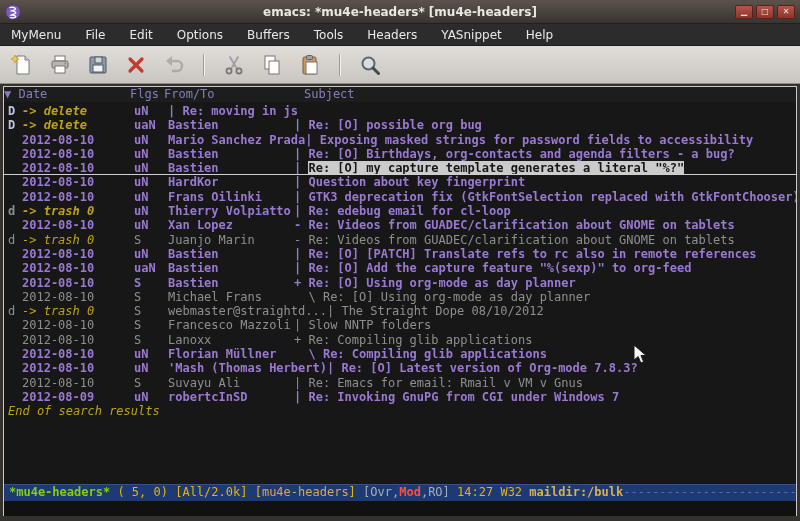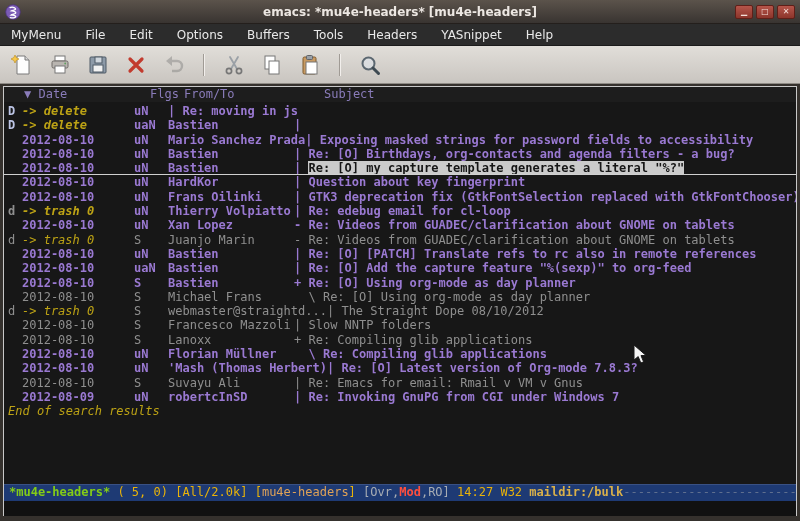--- a/index.html
+++ b/index.html
@@ -29,21 +29,21 @@
   .toolbar { height:38px; flex:0 0 auto; background:linear-gradient(#e1ded9,#c9c5c0);
     display:flex; align-items:center; padding:0 8px; gap:10px; border-bottom:1px solid #8f8b85; }
   .tool { width:28px; height:28px; display:flex; align-items:center; justify-content:center; border-radius:3px; }
   .tool.disabled { opacity:.38; }
   .tsep { width:2px; height:22px; margin:0 5px; border-left:1px solid #a09b95; border-right:1px solid #f2efec; }
 
   
   .frame { flex:1; min-height:0; margin:2px 3px 0 3px; border:1px solid #c9c9c9; border-bottom:none;
     background:var(--buffer-bg,#171717); display:flex; flex-direction:column; }
   .headerline { height:15px; flex:0 0 auto; background:#1d1d1d; color:var(--header-fg,#8a7cba);
-    font:12px/15px "DejaVu Sans Mono","Liberation Mono",monospace; display:flex; padding-left:20px; white-space:pre; }
+    font:12px/15px "DejaVu Sans Mono","Liberation Mono",monospace; display:flex; padding-left:0; white-space:pre; }
   .h-date { width:126px; } .h-flags { width:34px; } .h-from { width:126px; } .h-subj { padding-left:14px; }
 
   .buffer { flex:1; overflow:hidden; padding-top:2px;
     font:12px/14.3px "DejaVu Sans Mono","Liberation Mono",monospace; }
   .row { display:flex; white-space:pre; height:14.3px; padding-left:4px; overflow:hidden; }
   .row.unread { color:var(--unread,#9a79d2); font-weight:bold; }
   .row.seen   { color:var(--seen,#8f8f8f); }
   .row.current { border-bottom:1px solid #d0d0d0; }
   .c-marker { width:14px; flex:0 0 auto; color:var(--seen,#8f8f8f); }
   .c-marker.cap { color:#bcc4e4; }
@@ -170,21 +170,21 @@
 
   <div class="frame">
     <div class="headerline">
       <span class="h-date">▼ Date</span>
       <span class="h-flags">Flgs</span>
       <span class="h-from">From/To</span>
       <span class="h-subj">Subject</span>
     </div>
     <div class="buffer">
         <div class="row unread"><span class="c-marker cap">D</span><span class="c-date mark">-&gt; delete</span><span class="c-flags">uN</span><span class="c-sep">| </span><span class="c-subj">Re: moving in js</span></div>
-        <div class="row unread"><span class="c-marker cap">D</span><span class="c-date mark">-&gt; delete</span><span class="c-flags">uaN</span><span class="c-from">Bastien</span><span class="c-sep">| </span></div>
+        <div class="row unread"><span class="c-marker cap">D</span><span class="c-date mark">-&gt; delete</span><span class="c-flags">uaN</span><span class="c-from">Bastien</span><span class="c-sep">| </span><span class="c-subj">Re: [O] possible org bug</span></div>
         <div class="row unread"><span class="c-marker"></span><span class="c-date">2012-08-10</span><span class="c-flags">uN</span><span class="c-from">Mario Sanchez Prada</span><span class="c-sep">| </span><span class="c-subj">Exposing masked strings for password fields to accessibility</span></div>
         <div class="row unread"><span class="c-marker"></span><span class="c-date">2012-08-10</span><span class="c-flags">uN</span><span class="c-from">Bastien</span><span class="c-sep">| </span><span class="c-subj">Re: [O] Birthdays, org-contacts and agenda filters - a bug?</span></div>
         <div class="row unread current"><span class="c-marker"></span><span class="c-date">2012-08-10</span><span class="c-flags">uN</span><span class="c-from">Bastien</span><span class="c-sep">| </span><span class="c-subj hl">Re: [O] my capture template generates a literal "%?"</span></div>
         <div class="row unread"><span class="c-marker"></span><span class="c-date">2012-08-10</span><span class="c-flags">uN</span><span class="c-from">HardKor</span><span class="c-sep">| </span><span class="c-subj">Question about key fingerprint</span></div>
         <div class="row unread"><span class="c-marker"></span><span class="c-date">2012-08-10</span><span class="c-flags">uN</span><span class="c-from">Frans Oilinki</span><span class="c-sep">| </span><span class="c-subj">GTK3 deprecation fix (GtkFontSelection replaced with GtkFontChooser)</span></div>
         <div class="row unread"><span class="c-marker">d</span><span class="c-date mark">-&gt; trash 0</span><span class="c-flags">uN</span><span class="c-from">Thierry Volpiatto</span><span class="c-sep">| </span><span class="c-subj">Re: edebug email for cl-loop</span></div>
         <div class="row unread"><span class="c-marker"></span><span class="c-date">2012-08-10</span><span class="c-flags">uN</span><span class="c-from">Xan Lopez</span><span class="c-sep">- </span><span class="c-subj">Re: Videos from GUADEC/clarification about GNOME on tablets</span></div>
         <div class="row seen"><span class="c-marker">d</span><span class="c-date mark">-&gt; trash 0</span><span class="c-flags">S</span><span class="c-from">Juanjo Marin</span><span class="c-sep">- </span><span class="c-subj">Re: Videos from GUADEC/clarification about GNOME on tablets</span></div>
         <div class="row unread"><span class="c-marker"></span><span class="c-date">2012-08-10</span><span class="c-flags">uN</span><span class="c-from">Bastien</span><span class="c-sep">| </span><span class="c-subj">Re: [O] [PATCH] Translate refs to rc also in remote references</span></div>
         <div class="row unread"><span class="c-marker"></span><span class="c-date">2012-08-10</span><span class="c-flags">uaN</span><span class="c-from">Bastien</span><span class="c-sep">| </span><span class="c-subj">Re: [O] Add the capture feature "%(sexp)" to org-feed</span></div>

